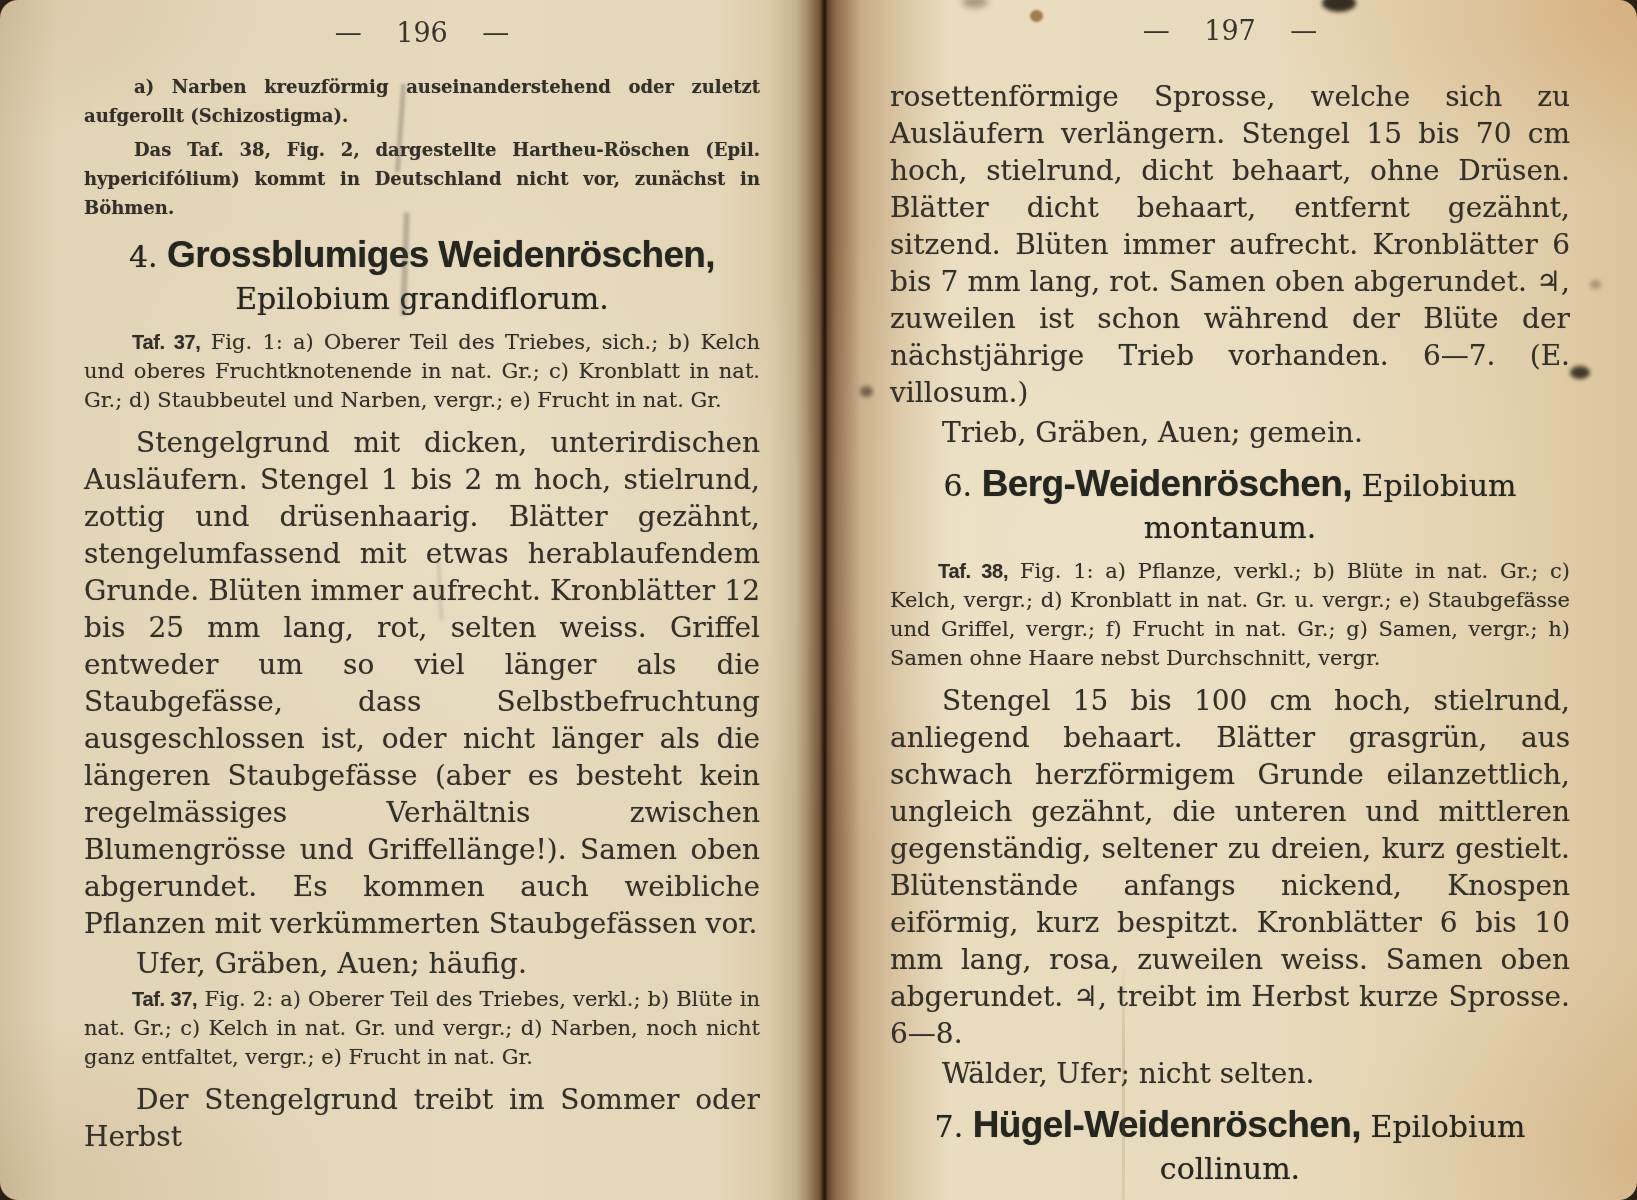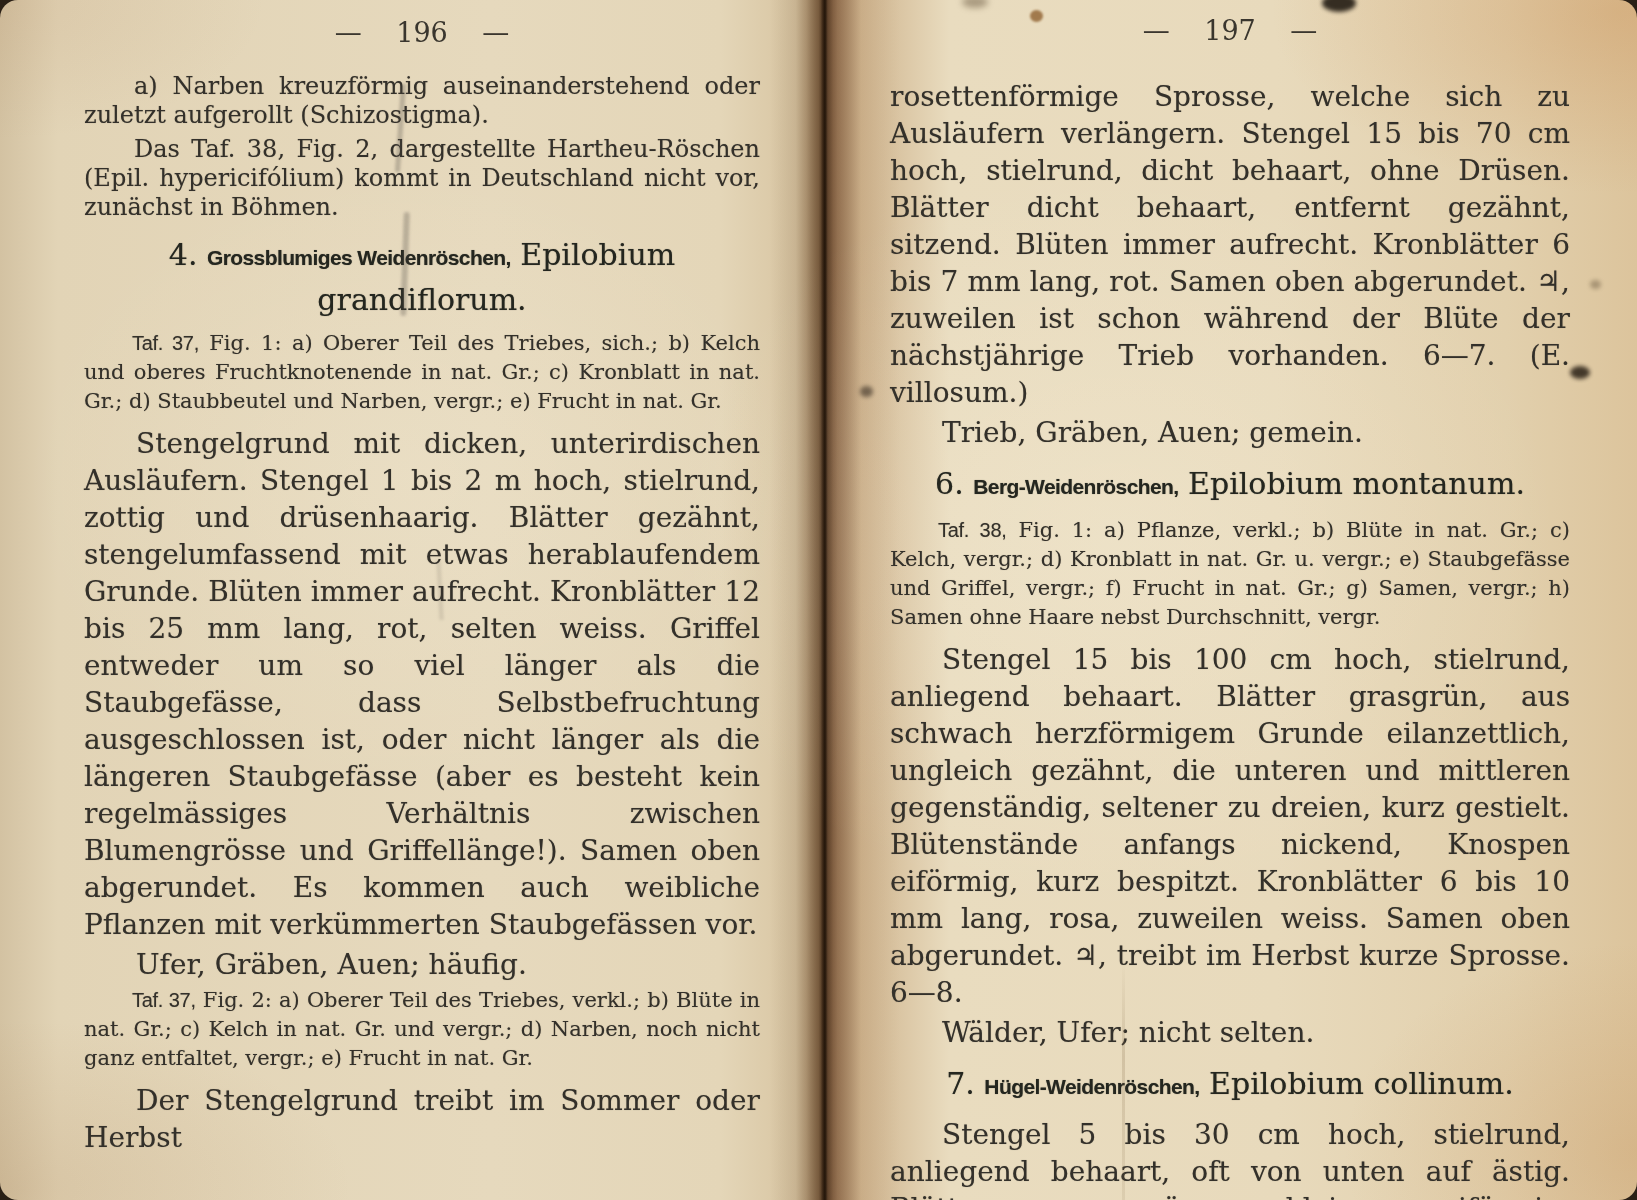--- a/index.html
+++ b/index.html
@@ -24,42 +24,42 @@
   .page{position:absolute;top:0;height:1200px;overflow:hidden;}
   .page-left{left:0;width:800px;padding:10px 40px 0 84px;box-sizing:border-box;}
   .page-right{left:837px;width:800px;padding:8px 67px 0 53px;box-sizing:border-box;}
   .page-num{
     text-align:center;font-size:27px;line-height:34px;word-spacing:26px;
     margin:6px 0 22px 0;color:#3a362e;
   }
   .page-right .page-num{margin-bottom:30px;}
   p{margin:0;text-shadow:0 0 1px rgba(55,48,38,.35);}
   .small-para{
-    font-size:24px;line-height:29px;text-align:justify;text-indent:50px;
-    margin-bottom:5px;hyphens:auto;
+    font-size:18px;line-height:29px;text-align:justify;text-indent:50px;
+    margin-bottom:5px;hyphens:auto;font-weight:bold;
   }
   .caption{
     font-size:21px;line-height:29px;text-align:justify;text-indent:48px;
     margin-bottom:9px;hyphens:auto;
   }
-  .cap-bold{font-family:"Liberation Sans","DejaVu Sans",sans-serif;font-weight:normal;letter-spacing:-.3px;font-size:20px;}
+  .cap-bold{font-family:"Liberation Sans","DejaVu Sans",sans-serif;font-weight:bold;letter-spacing:-.3px;font-size:20px;}
   .body-para{
     font-size:28px;line-height:37px;text-align:justify;text-indent:52px;
     hyphens:auto;
   }
   .no-indent{text-indent:0;}
   .habitat{font-size:28px;line-height:37px;text-indent:52px;margin:3px 0 3px 0;}
   .species-heading{
     text-align:center;font-size:30px;line-height:42px;font-weight:normal;
     margin:12px 0 8px 0;color:#24261f;text-shadow:0 0 1px rgba(30,32,26,.5);
   }
   .h-num{font-size:30px;}
   .h-name{
     font-family:"Liberation Sans","DejaVu Sans",sans-serif;font-weight:bold;
-    font-size:21px;letter-spacing:-.6px;
+    font-size:37px;letter-spacing:-.6px;
   }
   .h-latin{font-size:30px;}
   .gutter{
     position:absolute;top:0;left:770px;width:130px;height:1200px;pointer-events:none;
     background:linear-gradient(90deg,
       rgba(80,55,30,0) 0%, rgba(90,60,35,.18) 28%, rgba(70,45,25,.45) 39%,
       rgba(40,25,12,.85) 41.5%, rgba(30,18,8,.9) 42.3%, rgba(95,65,40,.45) 44.5%,
       rgba(140,100,65,.22) 52%, rgba(150,110,75,.10) 70%, rgba(150,110,75,0) 100%);
   }
   .stain{position:absolute;border-radius:50%;pointer-events:none;}

